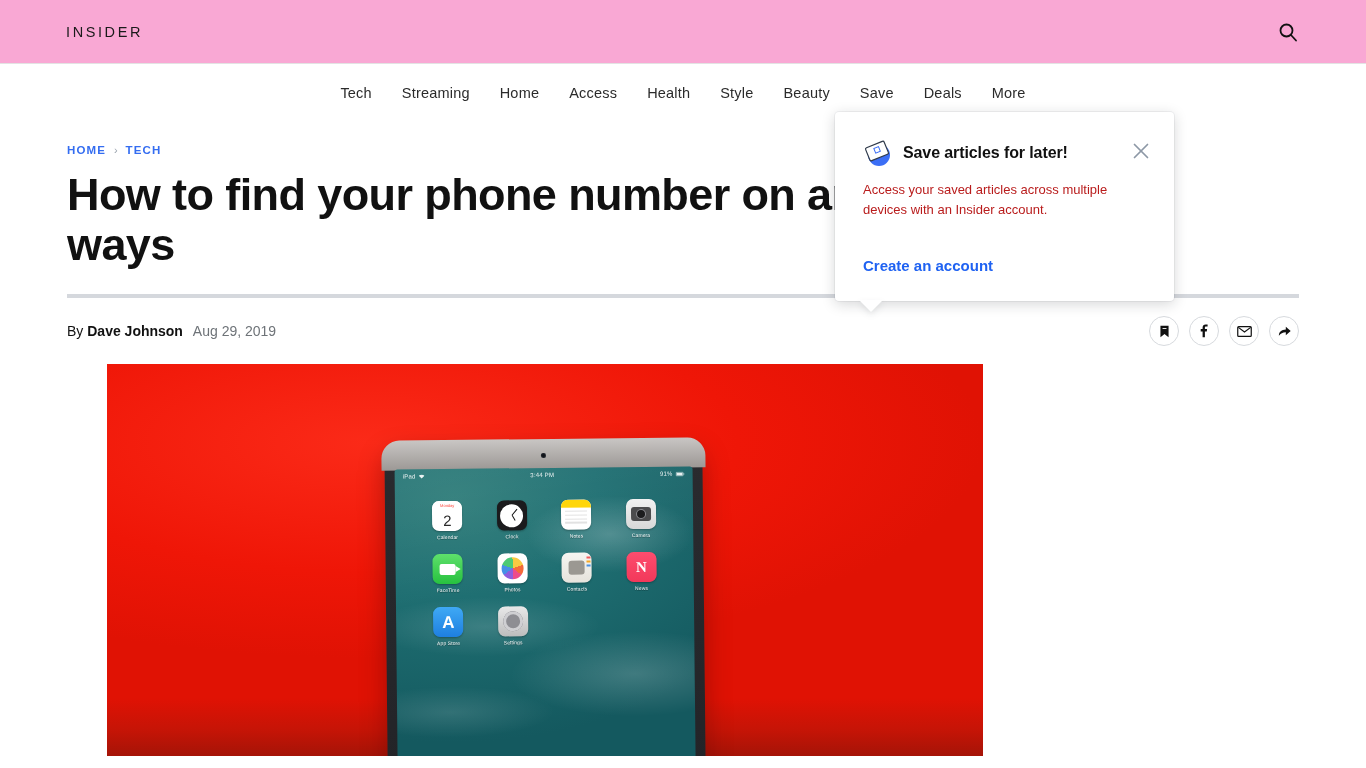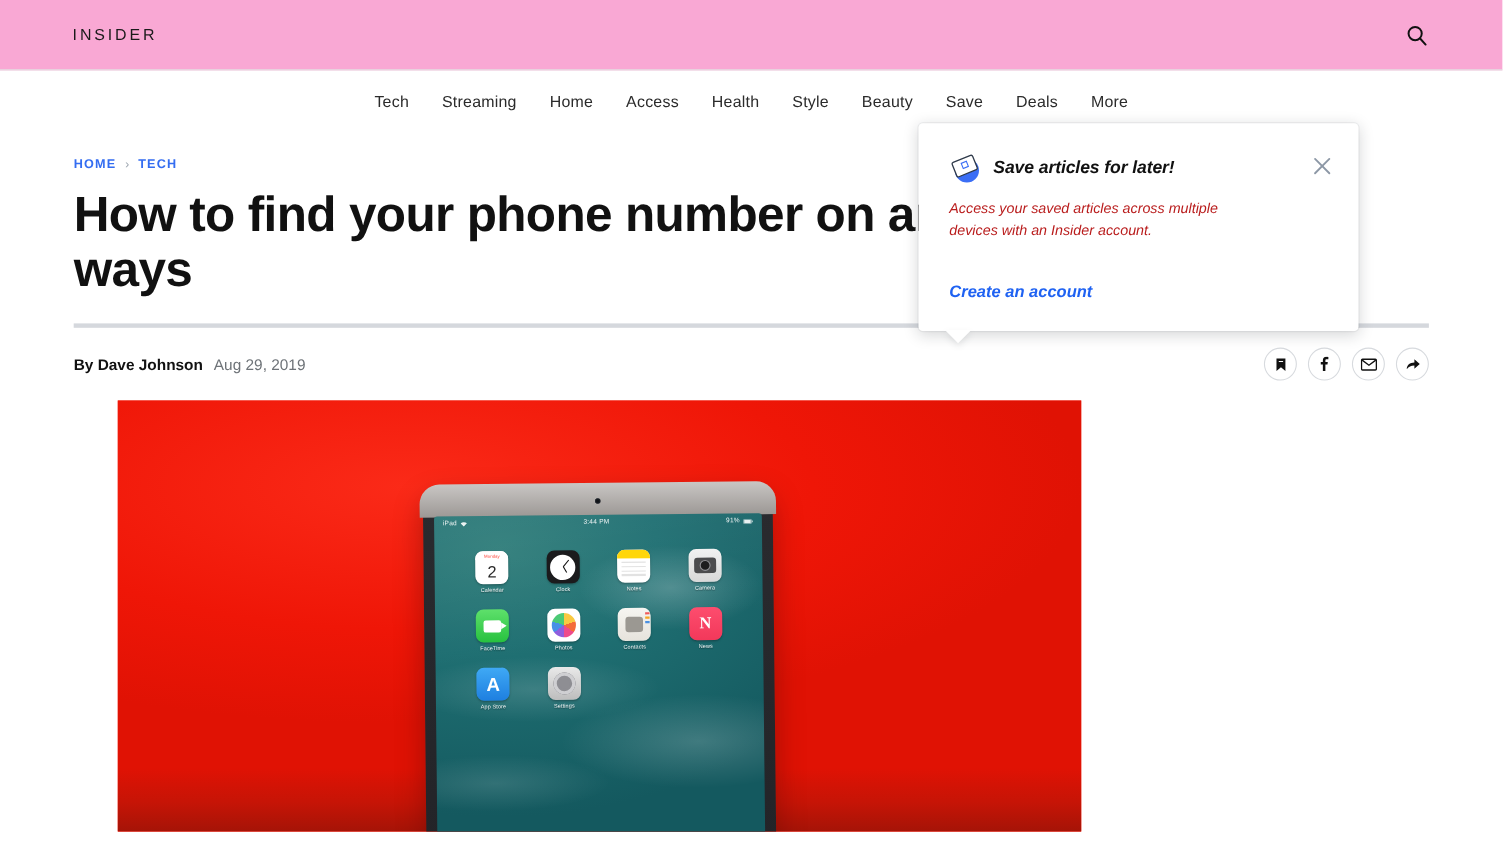--- a/index.html
+++ b/index.html
@@ -113,21 +113,21 @@
   .byline-row {
     display: flex;
     align-items: center;
     justify-content: space-between;
     height: 34px;
   }
   .byline {
     font-size: 14px;
     color: #111;
   }
-  .byline .by { font-weight: 700; }
+  .byline .by { font-weight: 400; }
   .byline .author { font-weight: 700; }
   .byline .date { color: #6e7378; font-weight: 400; margin-left: 6px; }
 
   .share-row { display: flex; gap: 10px; align-items: center; }
   .share-btn {
     width: 30px; height: 30px;
     border: 1px solid #d7dade;
     border-radius: 50%;
     background: #fff;
     display: flex; align-items: center; justify-content: center;
@@ -274,27 +274,26 @@
   .ic-appstore .a { color:#fff; font-size:17px; font-weight:600; line-height:1; }
   .ic-settings { background: linear-gradient(180deg,#e9e9e9,#bdbdbd); display:flex;align-items:center;justify-content:center; }
   .ic-settings .gear { width:20px;height:20px;border-radius:50%; background:#8e8e93; position:relative;
     box-shadow: inset 0 0 0 3px #cfcfd2, inset 0 0 0 5px #8e8e93;}
 
   
   .save-popup {
     position: absolute;
     left: 768px;
     top: -10px;
-    width: 400px;
+    width: 339px;
     background: #ffffff;
     border-radius: 4px;
     box-shadow: 0 3px 14px rgba(20,25,35,.18), 0 0 0 1px rgba(20,25,35,.05);
     padding: 26px 28px 26px 28px;
     z-index: 40;
-    font-style: italic;
   }
   .save-popup::after {
     content: "";
     position: absolute;
     left: 24px;
     bottom: -11px;
     width: 0; height: 0;
     border-left: 12px solid transparent;
     border-right: 12px solid transparent;
     border-top: 12px solid #ffffff;

